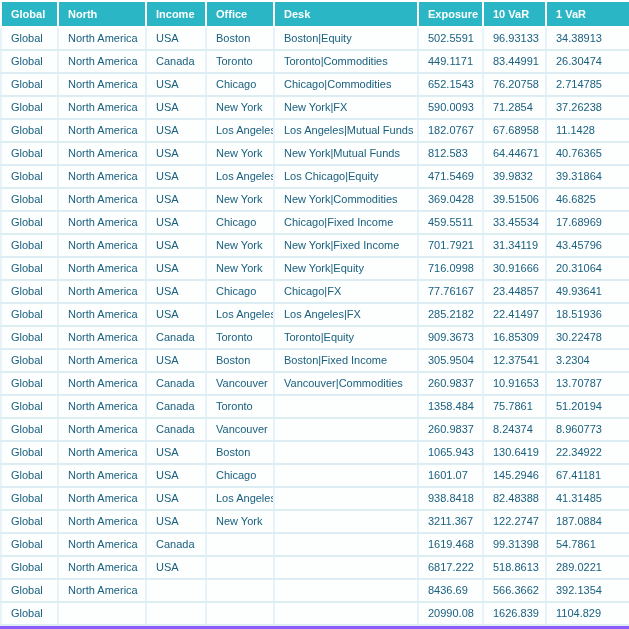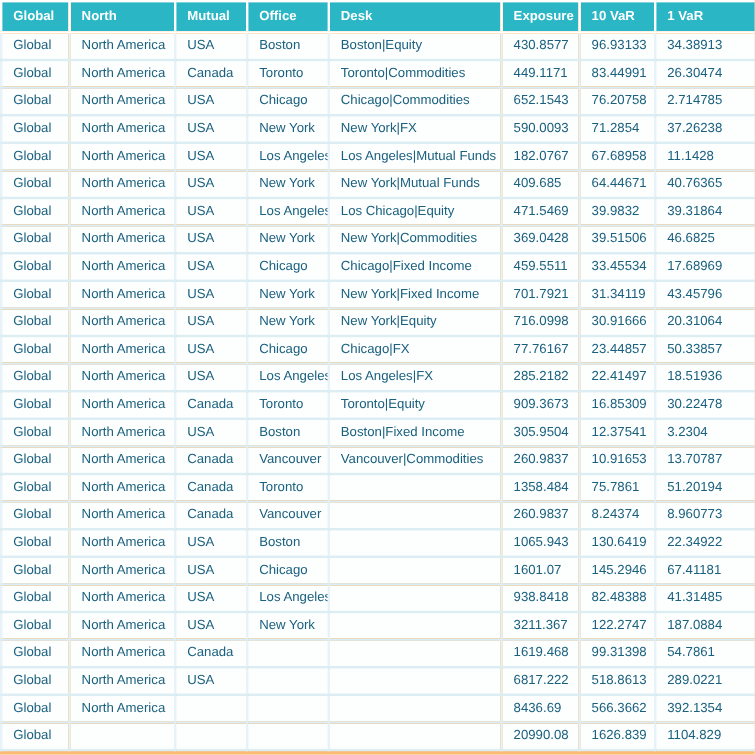--- a/index.html
+++ b/index.html
@@ -4,21 +4,21 @@
 <style>
   html, body {
     margin: 0;
     padding: 0;
     background: #ffffff;
   }
   #app {
     width: 629px;
     height: 629px;
     overflow: hidden;
-    background: #fdba74;
+    background: #8b5cf6;
     box-sizing: border-box;
   }
   table.pivot-grid {
     border-collapse: collapse;
     table-layout: fixed;
     width: 629px;
     font-family: "Liberation Sans", sans-serif;
     font-size: 11px;
   }
   table.pivot-grid col.c0 { width: 57px; }
@@ -70,36 +70,36 @@
         <col class="c3">
       <col class="c4">
         <col class="c5">
         <col class="c6">
         <col class="c7">
     </colgroup>
     <thead>
       <tr id="header-row">
           <th>Global</th>
           <th>North</th>
-          <th>Mutual</th>
+          <th>Income</th>
           <th>Office</th>
           <th>Desk</th>
           <th>Exposure</th>
           <th>10 VaR</th>
           <th>1 VaR</th>
         </tr>
     </thead>
     <tbody id="grid-body">
         <tr>
           <td>Global</td>
           <td>North America</td>
           <td>USA</td>
           <td>Boston</td>
           <td>Boston|Equity</td>
-          <td>430.8577</td>
+          <td>502.5591</td>
           <td>96.93133</td>
           <td>34.38913</td>
         </tr>
         <tr>
           <td>Global</td>
           <td>North America</td>
           <td>Canada</td>
           <td>Toronto</td>
           <td>Toronto|Commodities</td>
           <td>449.1171</td>
@@ -135,21 +135,21 @@
           <td>182.0767</td>
           <td>67.68958</td>
           <td>11.1428</td>
         </tr>
         <tr>
           <td>Global</td>
           <td>North America</td>
           <td>USA</td>
           <td>New York</td>
           <td>New York|Mutual Funds</td>
-          <td>409.685</td>
+          <td>812.583</td>
           <td>64.44671</td>
           <td>40.76365</td>
         </tr>
         <tr>
           <td>Global</td>
           <td>North America</td>
           <td>USA</td>
           <td>Los Angeles</td>
           <td>Los Chicago|Equity</td>
           <td>471.5469</td>
@@ -197,21 +197,21 @@
           <td>20.31064</td>
         </tr>
         <tr>
           <td>Global</td>
           <td>North America</td>
           <td>USA</td>
           <td>Chicago</td>
           <td>Chicago|FX</td>
           <td>77.76167</td>
           <td>23.44857</td>
-          <td>50.33857</td>
+          <td>49.93641</td>
         </tr>
         <tr>
           <td>Global</td>
           <td>North America</td>
           <td>USA</td>
           <td>Los Angeles</td>
           <td>Los Angeles|FX</td>
           <td>285.2182</td>
           <td>22.41497</td>
           <td>18.51936</td>

